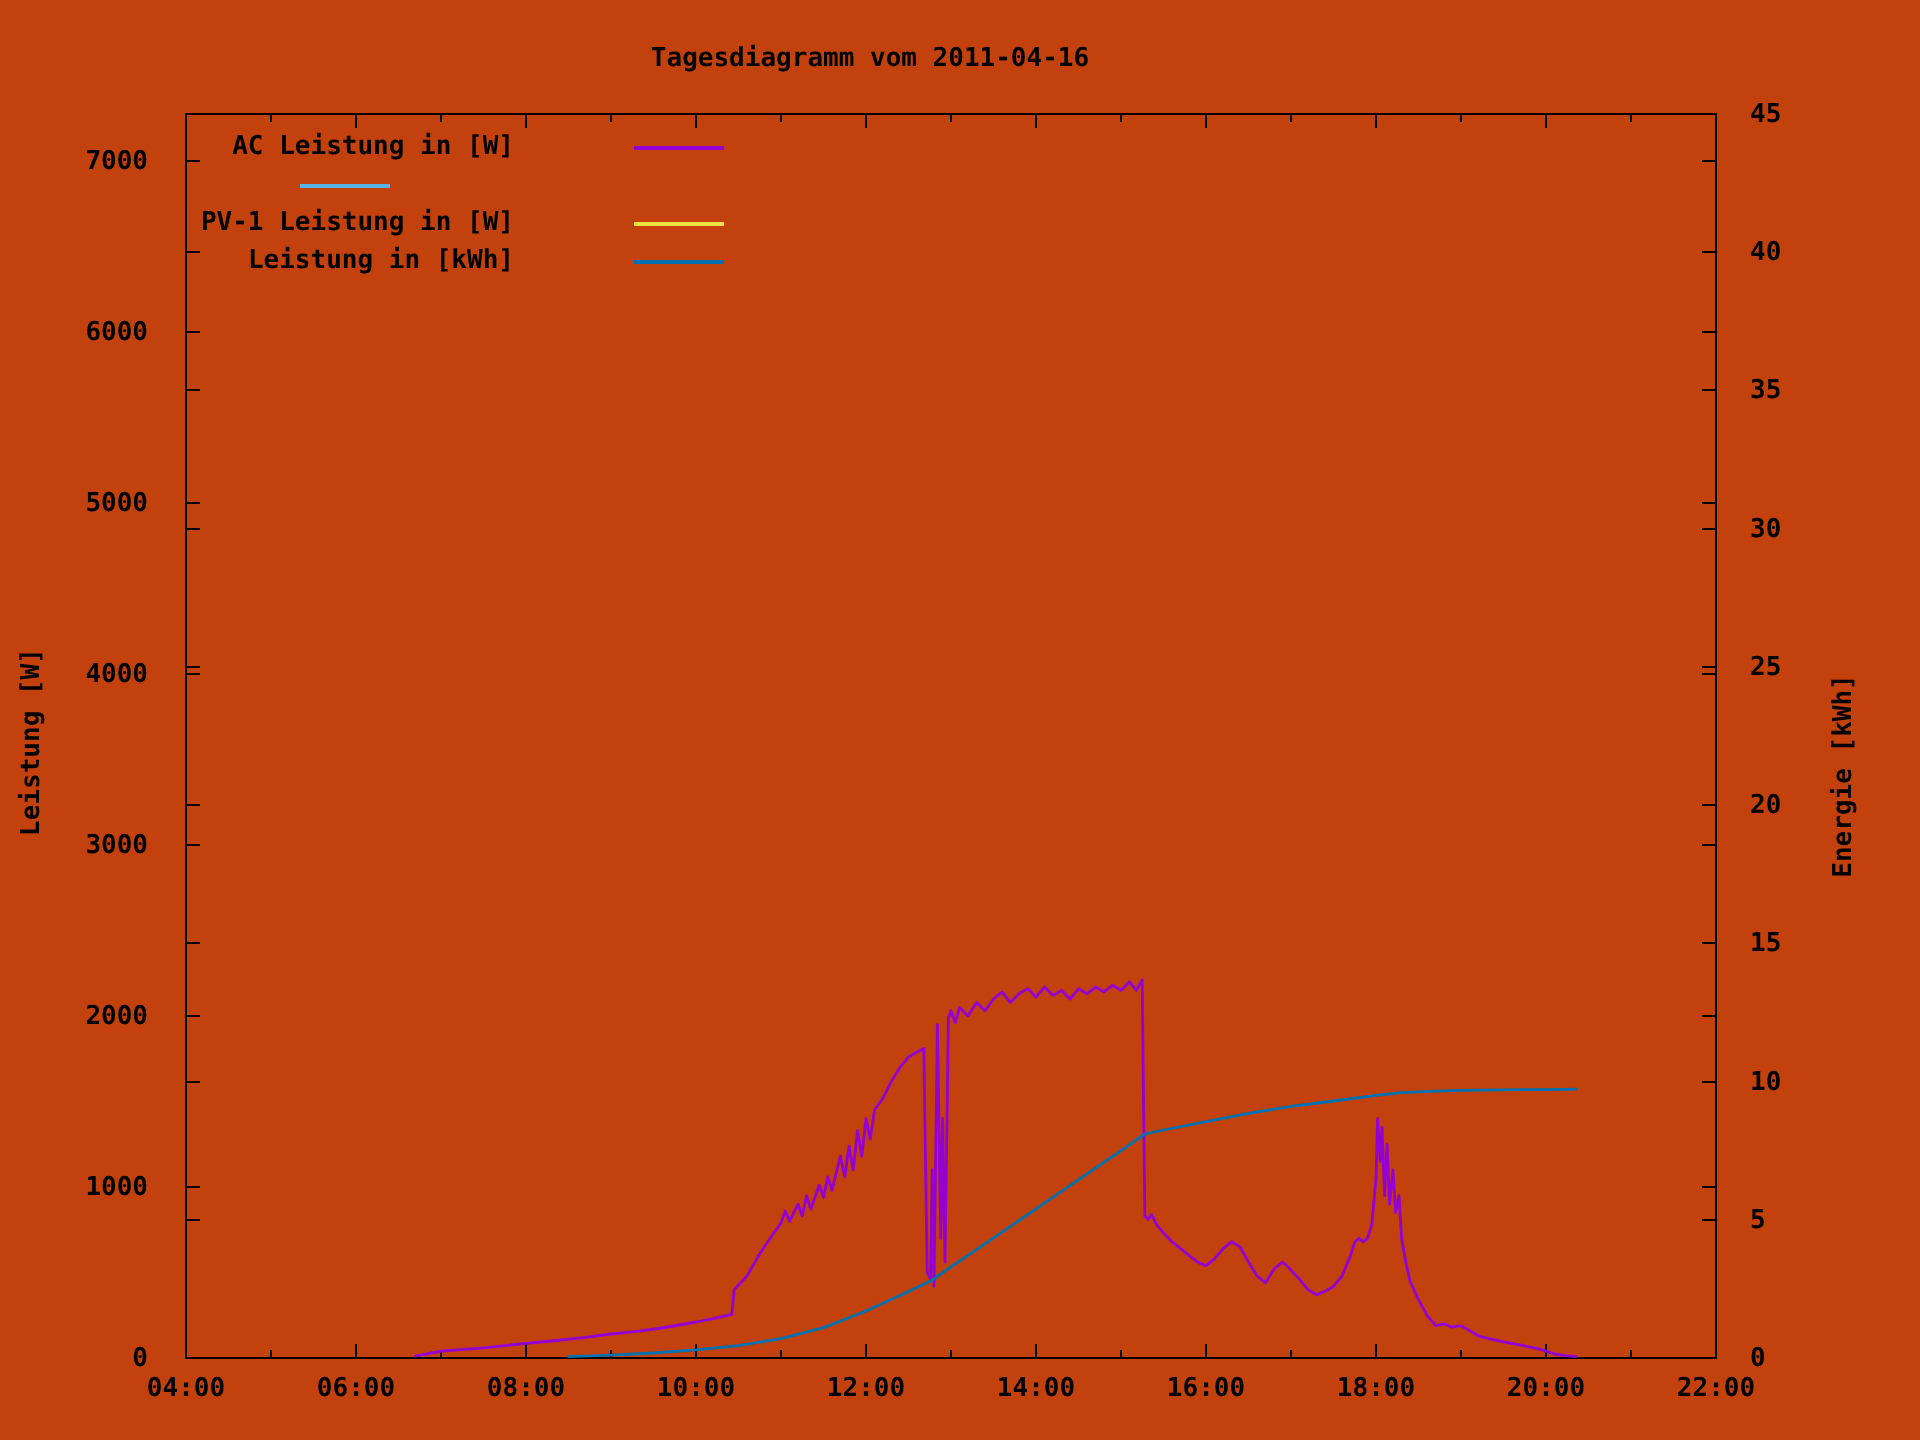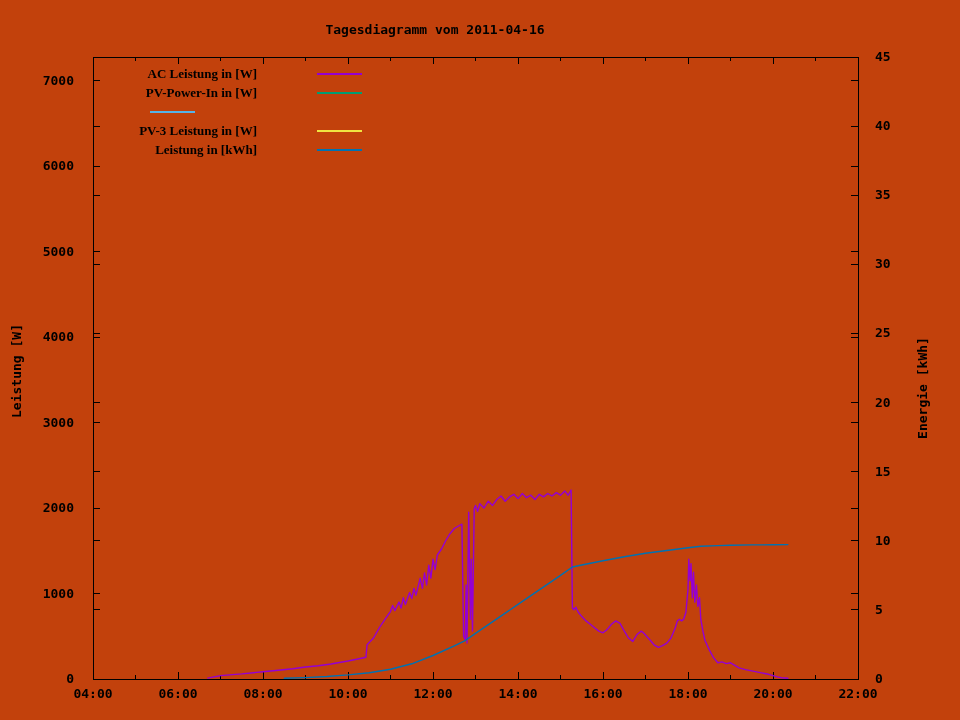--- a/index.html
+++ b/index.html
@@ -12,21 +12,21 @@
   .chart-title{
     position:absolute;top:22px;left:435px;transform:translateX(-50%);
     font-size:13px;white-space:nowrap;
   }
   .ylabel{
     position:absolute;font-size:13px;white-space:nowrap;
     transform:translate(-50%,-50%) rotate(-90deg);
   }
   .ylabel-left{top:371px;left:16px;}
   .ylabel-right{top:388px;left:922px;}
-  #legend{position:absolute;top:64px;left:90px;font-family:Liberation Serif, serif;}
+  #legend{position:absolute;top:64px;left:90px;}
   .legend-row{display:flex;align-items:center;height:19px;}
   .legend-label{
     display:inline-block;width:167px;text-align:right;
     font-size:13px;line-height:19px;white-space:nowrap;
   }
   .legend-line{
     display:inline-block;width:45px;height:0;border-top:2px solid #000;
     margin-left:60px;
   }
 </style>
@@ -147,28 +147,24 @@
       <path d="M207.8 678.1 L220.5 675.6 L241.8 673.9 L263.0 671.7 L275.8 670.5 L292.8 668.7 L305.5 667.0 L318.3 665.7 L331.0 664.0 L348.0 661.0 L356.5 659.3 L365.9 657.2 L367.1 644.8 L373.5 638.0 L379.9 626.8 L386.3 617.4 L390.5 611.5 L392.6 605.5 L394.8 610.6 L399.0 602.1 L401.1 608.0 L403.3 597.8 L405.4 604.6 L409.6 592.6 L411.8 598.6 L413.9 588.4 L416.0 595.2 L420.2 578.1 L422.4 588.4 L424.5 573.0 L426.6 585.0 L428.8 565.3 L430.9 578.1 L433.0 559.3 L435.1 569.6 L437.3 555.0 L441.5 549.0 L445.8 540.5 L450.0 533.7 L454.3 528.5 L458.5 526.0 L461.9 524.2 L463.6 636.3 L465.3 639.7 L466.1 585.0 L467.0 643.1 L468.7 512.3 L470.4 619.2 L471.3 559.3 L472.5 631.1 L474.2 508.9 L475.5 505.4 L477.6 511.4 L479.8 503.7 L484.0 508.0 L488.3 501.2 L492.5 505.4 L496.8 499.5 L501.0 496.0 L505.2 501.2 L509.5 496.9 L513.8 494.3 L518.0 498.6 L522.3 493.5 L526.5 497.7 L530.8 495.2 L535.0 499.5 L539.3 494.3 L543.5 496.9 L547.8 493.5 L552.0 496.0 L556.3 492.6 L560.5 495.2 L564.8 490.9 L568.1 495.2 L571.1 490.0 L572.4 608.0 L574.1 609.7 L575.8 607.2 L578.3 612.3 L581.8 616.6 L586.0 620.9 L590.3 624.3 L594.5 627.7 L598.8 631.1 L603.0 632.8 L607.3 629.4 L611.5 624.3 L615.8 620.9 L620.0 623.4 L624.3 631.1 L628.5 638.0 L632.8 641.4 L637.0 634.5 L641.2 631.1 L643.4 632.8 L649.8 639.7 L654.0 644.8 L658.3 647.4 L662.5 645.7 L666.8 643.1 L671.0 638.0 L675.3 627.7 L677.4 620.9 L679.5 619.2 L681.6 620.9 L683.7 619.2 L685.9 612.3 L688.0 589.2 L688.8 559.3 L690.1 580.7 L691.0 563.6 L692.3 597.8 L693.5 572.1 L694.8 602.1 L696.5 585.0 L697.8 606.3 L699.5 597.8 L700.8 619.2 L702.9 631.1 L705.0 640.5 L709.3 649.9 L713.5 657.6 L717.8 662.8 L722.0 661.9 L726.2 663.6 L730.5 662.8 L734.8 665.3 L739.0 667.9 L745.4 669.6 L751.8 670.9 L760.3 672.6 L768.7 674.3 L773.0 675.6 L777.3 676.9 L781.5 677.7 L787.9 678.3" fill="none" stroke="#9400d3" stroke-width="1.4" stroke-linejoin="round" stroke-linecap="round"></path>
       <path d="M284.3 678.3 L305.5 677.6 L326.8 676.5 L348.0 674.9 L369.3 672.8 L390.5 669.3 L411.8 663.8 L433.0 655.5 L454.3 645.8 L465.7 640.3 L475.5 633.4 L496.8 618.9 L518.0 604.4 L539.3 589.8 L560.5 575.3 L572.4 567.0 L581.8 565.0 L603.0 560.8 L624.3 556.7 L645.5 553.2 L666.8 550.5 L688.0 547.7 L700.8 546.3 L717.8 545.6 L730.5 545.2 L751.8 544.9 L773.0 544.8 L787.9 544.6" fill="none" stroke="#0072b2" stroke-width="1.4" stroke-linejoin="round" stroke-linecap="round"></path>
     </svg>
 
   <div id="legend">
     <div class="legend-row">
       <span class="legend-label">AC Leistung in [W]</span>
       <span class="legend-line" style="border-top-color: rgb(148, 0, 211);"></span>
     </div>
     <div class="legend-row">
-      <span class="legend-label">PV-Power-In in [W]</span>
-      <span class="legend-line" style="border-top-color: rgb(0, 158, 115);"></span>
-    </div>
-    <div class="legend-row">
       <span class="legend-line" style="border-top-color: rgb(86, 180, 233);"></span>
     </div>
     <div class="legend-row">
-      <span class="legend-label">PV-3 Leistung in [W]</span>
+      <span class="legend-label">PV-1 Leistung in [W]</span>
       <span class="legend-line" style="border-top-color: rgb(240, 228, 66);"></span>
     </div>
     <div class="legend-row">
       <span class="legend-label">Leistung in [kWh]</span>
       <span class="legend-line" style="border-top-color: rgb(0, 114, 178);"></span>
     </div>
   </div>
 
 </div>
 

